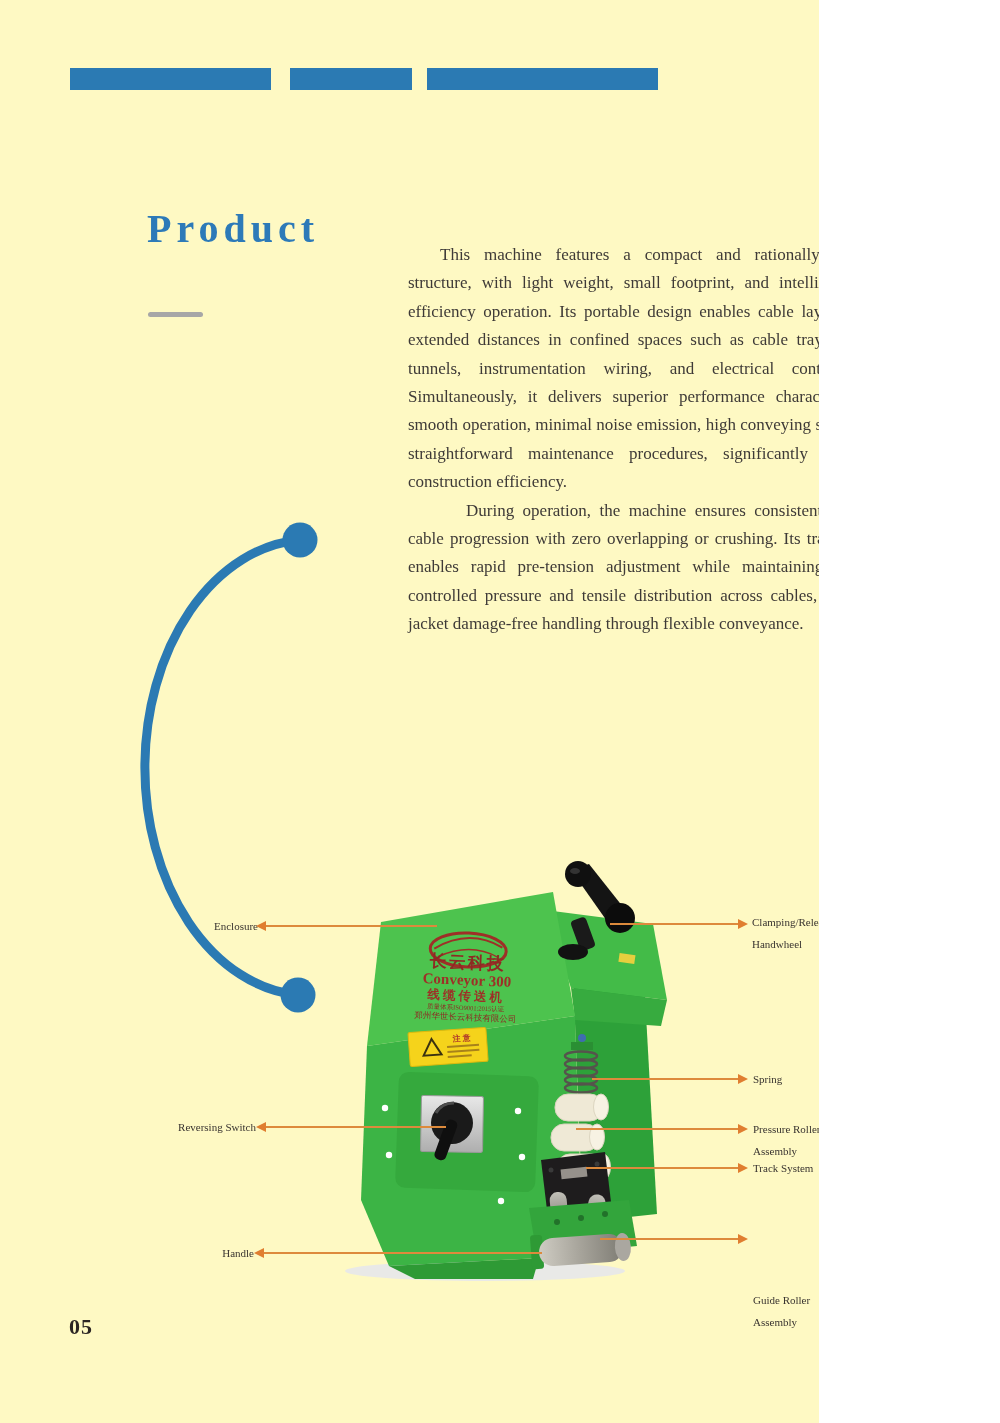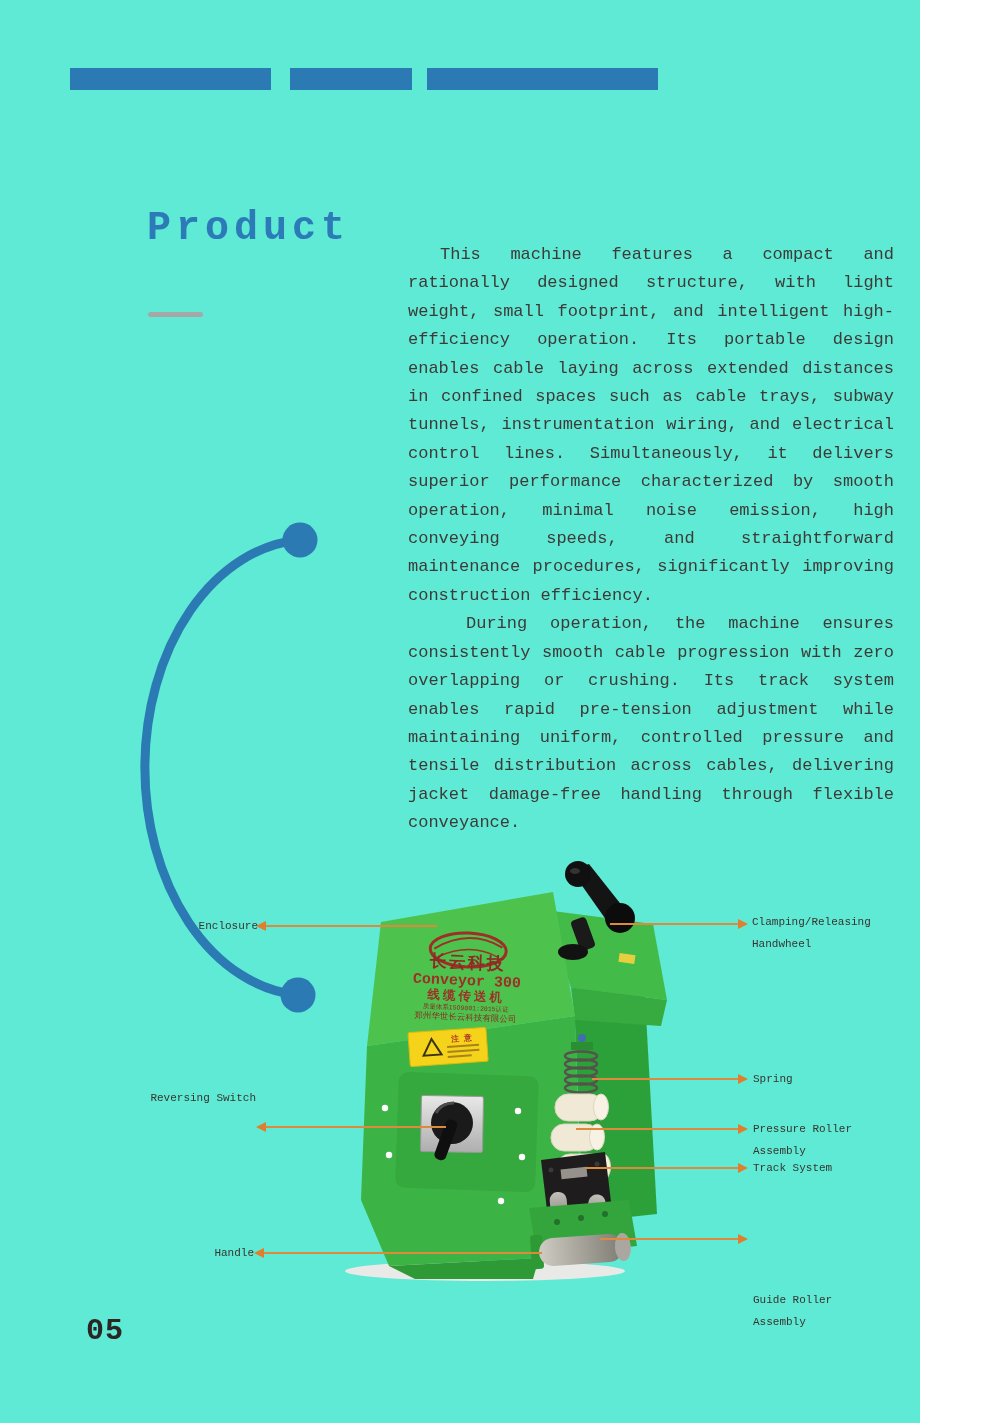--- a/index.html
+++ b/index.html
@@ -1,18 +1,18 @@
 <!DOCTYPE html>
 <html><head>
 <meta charset="utf-8">
 <style>
   html,body{margin:0;padding:0;background:#ffffff;}
   .page{
-    position:relative;width:920px;height:1423px;background:#5eead4;overflow:hidden;
-    font-family:Liberation Mono, monospace;color:#3e3a37;
+    position:relative;width:819px;height:1423px;background:#fef9c3;overflow:hidden;
+    font-family:Liberation Serif, serif;color:#3e3a37;
   }
   .bar{position:absolute;top:68px;height:22px;background:#2b7ab3;}
   .bar1{left:70px;width:201px;}
   .bar2{left:290px;width:122px;}
   .bar3{left:427px;width:231px;}
   .title{
     position:absolute;left:147px;top:203px;width:320px;
     color:#2d7ab8;font-size:40px;font-weight:bold;letter-spacing:5px;line-height:51px;
   }
   .title-underline{
@@ -31,21 +31,21 @@
   .callout-line{position:absolute;height:2px;background:#dd8a3c;z-index:5;}
   .arrow{position:absolute;width:0;height:0;z-index:6;
     border-top:5px solid transparent;border-bottom:5px solid transparent;}
   .arrow.left{border-right:10px solid #e07e30;}
   .arrow.right{border-left:10px solid #e07e30;}
   .callout-label{
     position:absolute;font-size:11px;line-height:22px;color:#393430;z-index:6;
   }
   .callout-label.rt{text-align:right;}
   .page-number{
-    position:absolute;left:86px;top:1314px;font-size:30px;font-weight:bold;color:#2b2523;letter-spacing:1px;
+    position:absolute;left:69px;top:1314px;font-size:22px;font-weight:bold;color:#2b2523;letter-spacing:1px;
   }
 </style>
 </head>
 <body>
 
 <div class="page">
 
   <div>
     <div class="bar bar1"></div>
     <div class="bar bar2"></div>
@@ -181,21 +181,21 @@
       <ellipse cx="240" cy="13" rx="5" ry="3" fill="#333333"></ellipse>
       <rect x="240" y="60" width="16" height="32" rx="4" fill="#1a1a1a" transform="rotate(-20 248 76)"></rect>
       <ellipse cx="238" cy="94" rx="15" ry="8" fill="#121212"></ellipse>
     </g>
   </svg>
 
   <div class="callout-label rt" style="left:130px;top:915px;width:128px;">Enclosure</div>
   <div class="arrow left" style="left:256px;top:921px;"></div>
   <div class="callout-line" style="left:265px;top:925px;width:172px;"></div>
 
-  <div class="callout-label rt" style="left:110px;top:1087px;width:146px;">Reversing Switch</div>
+  <div class="callout-label rt" style="left:110px;top:1116px;width:146px;">Reversing Switch</div>
   <div class="arrow left" style="left:256px;top:1122px;"></div>
   <div class="callout-line" style="left:265px;top:1126px;width:181px;"></div>
 
   <div class="callout-label rt" style="left:120px;top:1242px;width:134px;">Handle</div>
   <div class="arrow left" style="left:254px;top:1248px;"></div>
   <div class="callout-line" style="left:263px;top:1252px;width:279px;"></div>
 
   <div class="callout-line" style="left:610px;top:923px;width:128px;"></div>
   <div class="arrow right" style="left:738px;top:919px;"></div>
   <div class="callout-label" style="left:752px;top:911px;width:140px;">Clamping/Releasing Handwheel</div>

